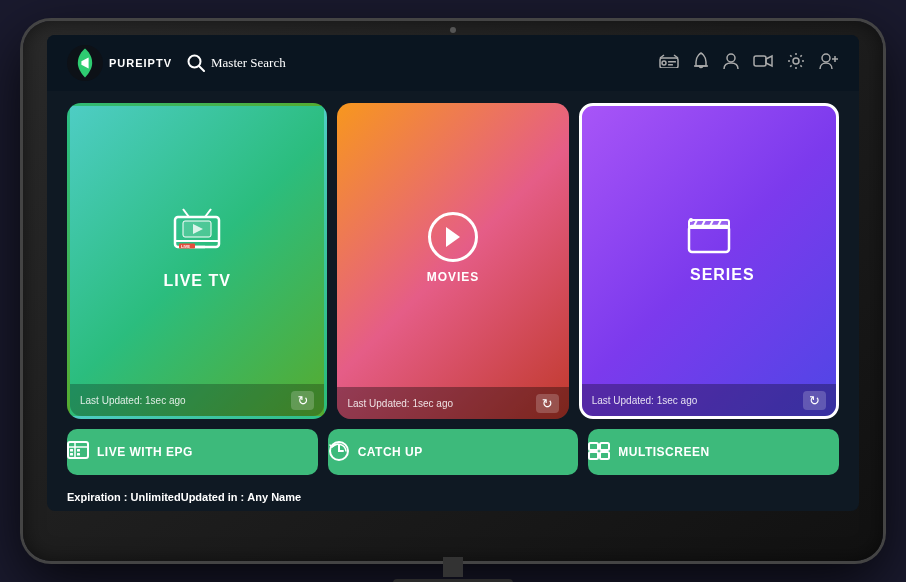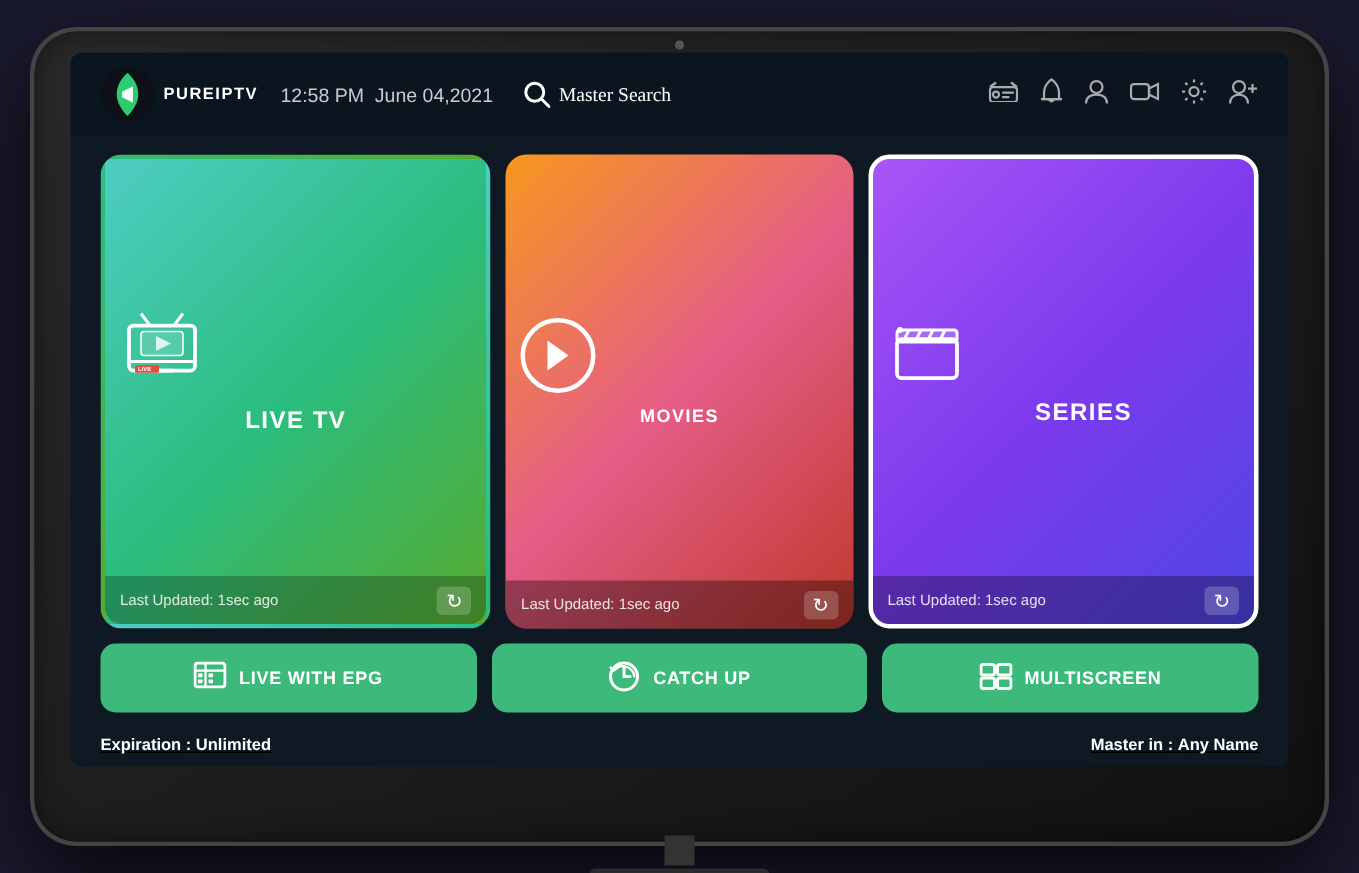--- a/index.html
+++ b/index.html
@@ -176,20 +176,21 @@
     .card-series {
       flex: 1.1;
       background: linear-gradient(135deg, #a855f7, #7c3aed, #4f46e5);
       border: 3px solid white;
     }
 
     .card-body {
       flex: 1;
       display: flex;
       flex-direction: column;
+      align-items: center;
       justify-content: center;
       padding: 16px 10px 10px;
       gap: 8px;
     }
 
     .card-title {
       color: white;
       font-size: 14px;
       font-weight: bold;
       letter-spacing: 1px;
@@ -232,32 +233,31 @@
       border: none;
       border-radius: 10px;
       background: #3dba7b;
       color: white;
       font-size: 12px;
       font-weight: bold;
       letter-spacing: 0.5px;
       cursor: pointer;
       display: flex;
       align-items: center;
-      justify-content: center;
+      justify-content: flex-start;
       gap: 8px;
     }
 
     
     .footer-bar {
       display: flex;
-      justify-content: space-between;
+      justify-content: flex-start;
       align-items: center;
       padding: 4px 20px 8px;
       flex-shrink: 0;
-      text-decoration: underline;
     }
 
     .footer-text {
       color: #aaa;
       font-size: 11px;
     }
 
     .footer-text span {
       color: white;
       font-weight: bold;
@@ -301,23 +301,20 @@
           <div class="logo-area">
 
             <svg class="logo-icon" viewBox="0 0 40 40" xmlns="http://www.w3.org/2000/svg">
               <circle cx="20" cy="20" r="20" fill="#0d1117"></circle>
               <path d="M20 4 C20 4, 28 10, 28 20 C28 26, 24 32, 20 36 C16 32, 12 26, 12 20 C12 10, 20 4, 20 4Z" fill="#2ecc71"></path>
               <path d="M16 18 L24 14 L24 26 L16 22 Z" fill="white"></path>
             </svg>
             <span class="logo-text">PUREIPTV</span>
           </div>
 
-          <span class="datetime">
-            <span>12:58 PM</span>&nbsp;&nbsp;<span>June 04,2021</span>
-          </span>
 
           <div class="search-area">
             <svg width="18" height="18" viewBox="0 0 18 18" fill="none" xmlns="http://www.w3.org/2000/svg">
               <circle cx="7.5" cy="7.5" r="6" stroke="white" stroke-width="2"></circle>
               <line x1="12" y1="12" x2="17" y2="17" stroke="white" stroke-width="2" stroke-linecap="round"></line>
             </svg>
             <span>Master Search</span>
           </div>
 
           <div class="nav-icons">
@@ -488,21 +485,21 @@
             </button>
 
           </div>
         </div>
 
         <div class="footer-bar">
           <span class="footer-text">
             <span>Expiration :</span> <span>Unlimited</span>
           </span>
           <span class="footer-text">
-            <span>Master in :</span> <span style="color:white; font-weight:bold;">Any Name</span>
+            <span>Updated in :</span> <span style="color:white; font-weight:bold;">Any Name</span>
           </span>
         </div>
 
       </div>
     </div>
   </div>
   <div class="tv-stand"></div>
 </div>
 
 </body></html>

